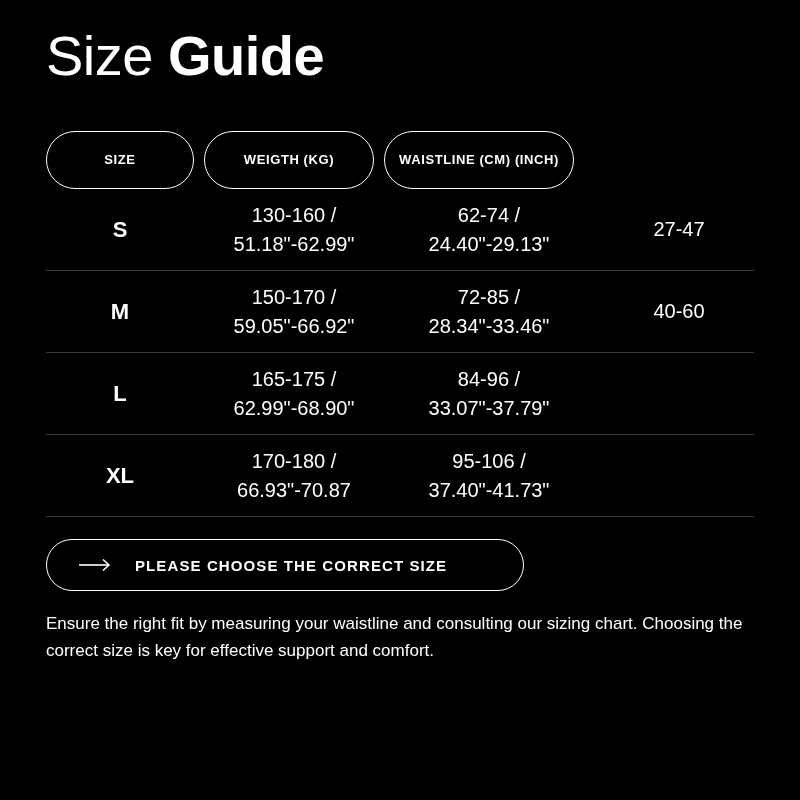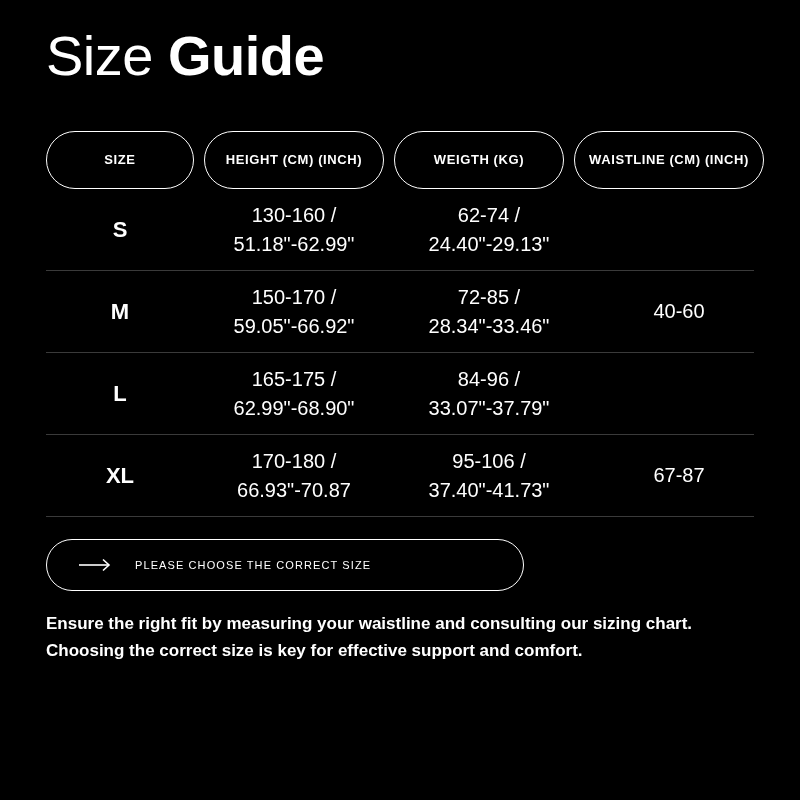--- a/index.html
+++ b/index.html
@@ -84,76 +84,75 @@
     display: flex;
     align-items: center;
     padding-left: 32px;
     gap: 22px;
   }
   .cta .arrow {
     display: inline-flex;
     align-items: center;
   }
   .cta .label {
-    font-size: 11px;
-    font-weight: 400;
+    font-size: 15px;
+    font-weight: 700;
     letter-spacing: 1.1px;
   }
 
   .note {
     margin-top: 20px;
     width: 700px;
     font-size: 17px;
-    font-weight: 700;
+    font-weight: 400;
     line-height: 1.55;
   }
 </style>
 </head>
 <body>
 
 <div class="page">
 
   <div class="title">
     <span class="light">Size</span>
     <span class="bold">Guide</span>
   </div>
 
   <div class="table">
 
     <div class="head-row">
       <div class="head-cell c1">SIZE</div>
-      <div class="head-cell c2">HEIGHT (CM) (INCH)</div>
       <div class="head-cell c4">WEIGTH (KG)</div>
       <div class="head-cell c3">WAISTLINE (CM) (INCH)</div>
     </div>
 
     <div class="body-row">
       <div class="cell size-label c1">S</div>
       <div class="cell c2">130-160 / 51.18"-62.99"</div>
       <div class="cell c3">62-74 / 24.40"-29.13"</div>
+      <div class="cell c4">27-47</div>
     </div>
 
     <div class="body-row">
       <div class="cell size-label c1">M</div>
       <div class="cell c2">150-170 / 59.05"-66.92"</div>
       <div class="cell c3">72-85 / 28.34"-33.46"</div>
       <div class="cell c4">40-60</div>
     </div>
 
     <div class="body-row">
       <div class="cell size-label c1">L</div>
       <div class="cell c2">165-175 / 62.99"-68.90"</div>
       <div class="cell c3">84-96 / 33.07"-37.79"</div>
     </div>
 
     <div class="body-row">
       <div class="cell size-label c1">XL</div>
       <div class="cell c2">170-180 / 66.93"-70.87</div>
       <div class="cell c3">95-106 / 37.40"-41.73"</div>
-      <div class="cell c4">67-87</div>
     </div>
 
 
   </div>
 
   <div class="cta">
     <span class="arrow">
       <svg width="34" height="14" viewBox="0 0 34 14" aria-hidden="true">
         <line x1="0" y1="7" x2="30" y2="7" stroke="#ffffff" stroke-width="1.6"></line>
         <polyline points="24,1.5 30,7 24,12.5" fill="none" stroke="#ffffff" stroke-width="1.6"></polyline>

